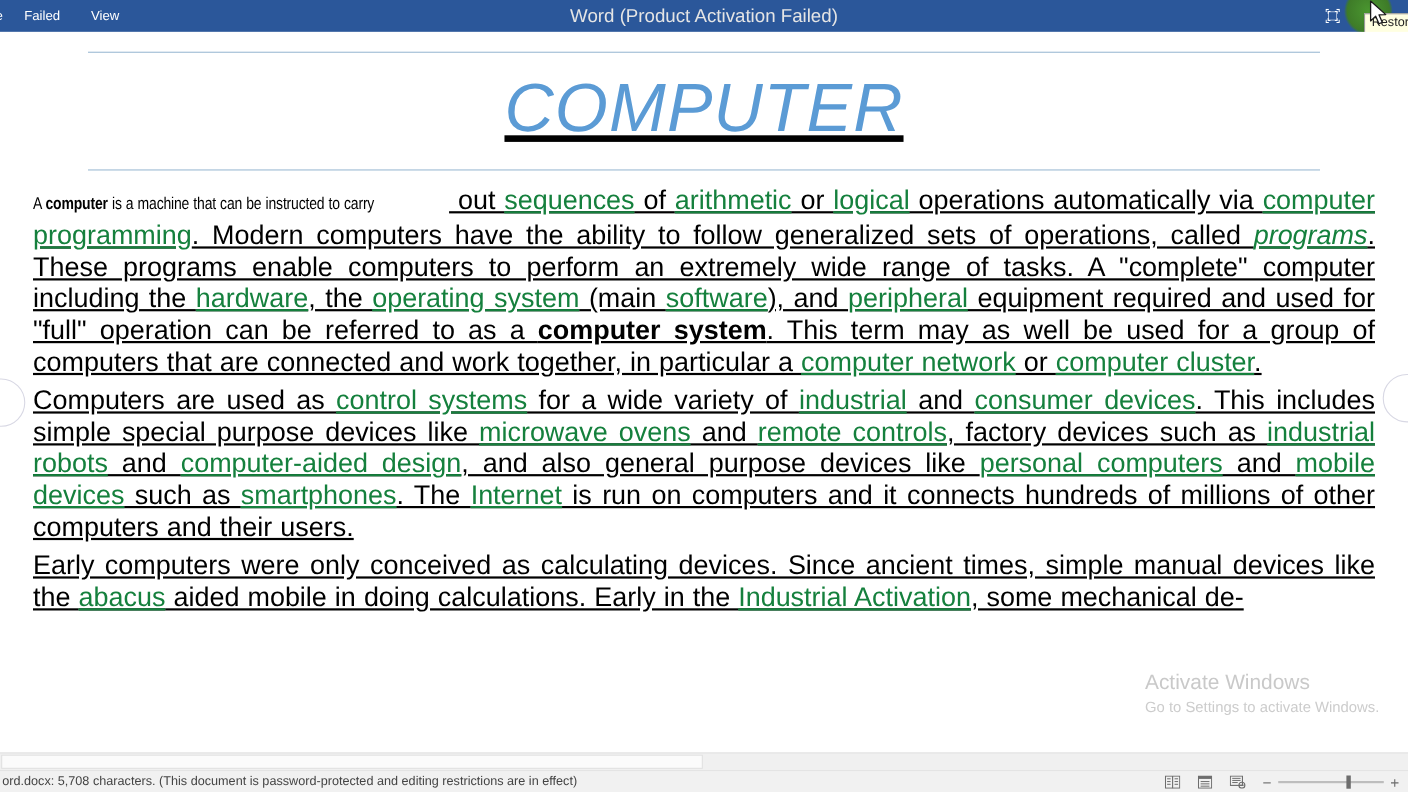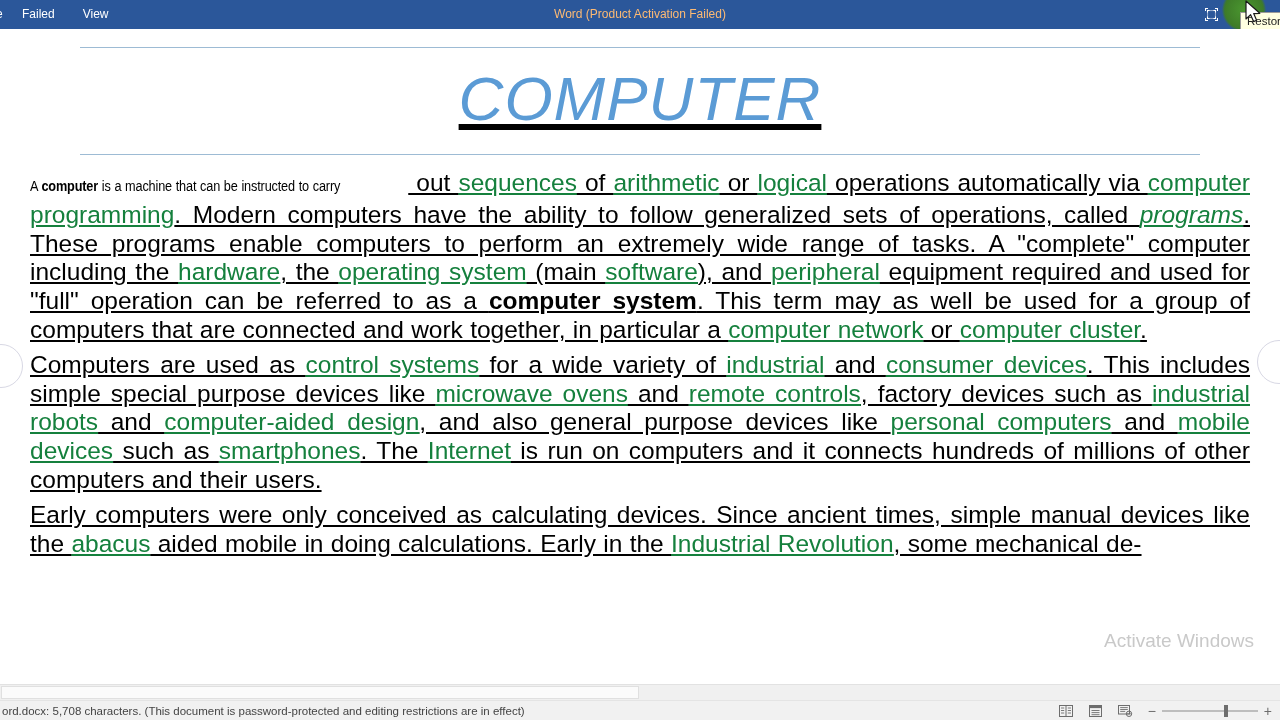--- a/index.html
+++ b/index.html
@@ -47,22 +47,22 @@
     padding-left: 0;
     padding-right: 4px;
     margin-left: -4px;
     overflow: hidden;
     width: 12px;
   }
   .titlebar-title {
     position: absolute;
     left: 0; right: 0;
     text-align: center;
-    font-size: 12px;
-    color: #fdba74;
+    font-size: 17px;
+    color: #e5e5e5;
     line-height: 29px;
     pointer-events: none;
   }
   .win-controls {
     position: absolute;
     right: 0; top: 0;
     height: 29px;
     display: flex;
     align-items: center;
   }
@@ -332,30 +332,31 @@
         <div class="doc-title">COMPUTER</div>
         <hr class="title-rule">
       </div>
 
       <div class="body-area">
 
         <p class="para"><span class="lead-small"><span>A </span><b>computer</b><span> is a machine that can be instructed to carry</span></span><span> out </span><span class="link">sequences</span><span> of </span><span class="link">arithmetic</span><span> or </span><span class="link">logical</span><span> operations automatically via </span><span class="link">computer programming</span><span>. Modern computers have the ability to follow generalized sets of operations, called </span><span class="link ital">programs</span><span>. These programs enable computers to perform an extremely wide range of tasks. A "complete" computer including the </span><span class="link">hardware</span><span>, the </span><span class="link">operating system</span><span> (main </span><span class="link">software</span><span>), and </span><span class="link">peripheral</span><span> equipment required and used for "full" operation can be referred to as a </span><span class="bold">computer system</span><span>. This term may as well be used for a group of computers that are connected and work together, in particular a </span><span class="link">computer network</span><span> or </span><span class="link">computer cluster</span><span>.</span></p>
 
         <p class="para"><span>Computers are used as </span><span class="link">control systems</span><span> for a wide variety of </span><span class="link">industrial</span><span> and </span><span class="link">consumer devices</span><span>. This includes simple special purpose devices like </span><span class="link">microwave ovens</span><span> and </span><span class="link">remote controls</span><span>, factory devices such as </span><span class="link">industrial robots</span><span> and </span><span class="link">computer-aided design</span><span>, and also general purpose devices like </span><span class="link">personal computers</span><span> and </span><span class="link">mobile devices</span><span> such as </span><span class="link">smartphones</span><span>. The </span><span class="link">Internet</span><span> is run on computers and it connects hundreds of millions of other computers and their users.</span></p>
 
-        <p class="para"><span>Early computers were only conceived as calculating devices. Since ancient times, simple manual devices like the </span><span class="link">abacus</span><span> aided mobile in doing calculations. Early in the </span><span class="link">Industrial Revolution</span><span>, some mechanical de-</span></p>
+        <p class="para"><span>Early computers were only conceived as calculating devices. Since ancient times, simple manual devices like the </span><span class="link">abacus</span><span> aided mobile in doing calculations. Early in the </span><span class="link">Industrial Activation</span><span>, some mechanical de-</span></p>
 
       </div>
     </div>
 
     <div class="page-nav left"></div>
     <div class="page-nav right"></div>
 
     <div class="watermark">
       <div class="wm-title">Activate Windows</div>
+      <div class="wm-sub">Go to Settings to activate Windows.</div>
     </div>
   </div>
 
   <div class="hscroll">
     <div class="hscroll-thumb"></div>
   </div>
 
   <div class="statusbar">
     <div class="status-left">ord.docx: 5,708 characters.  (This document is password-protected and editing restrictions are in effect)</div>
 

